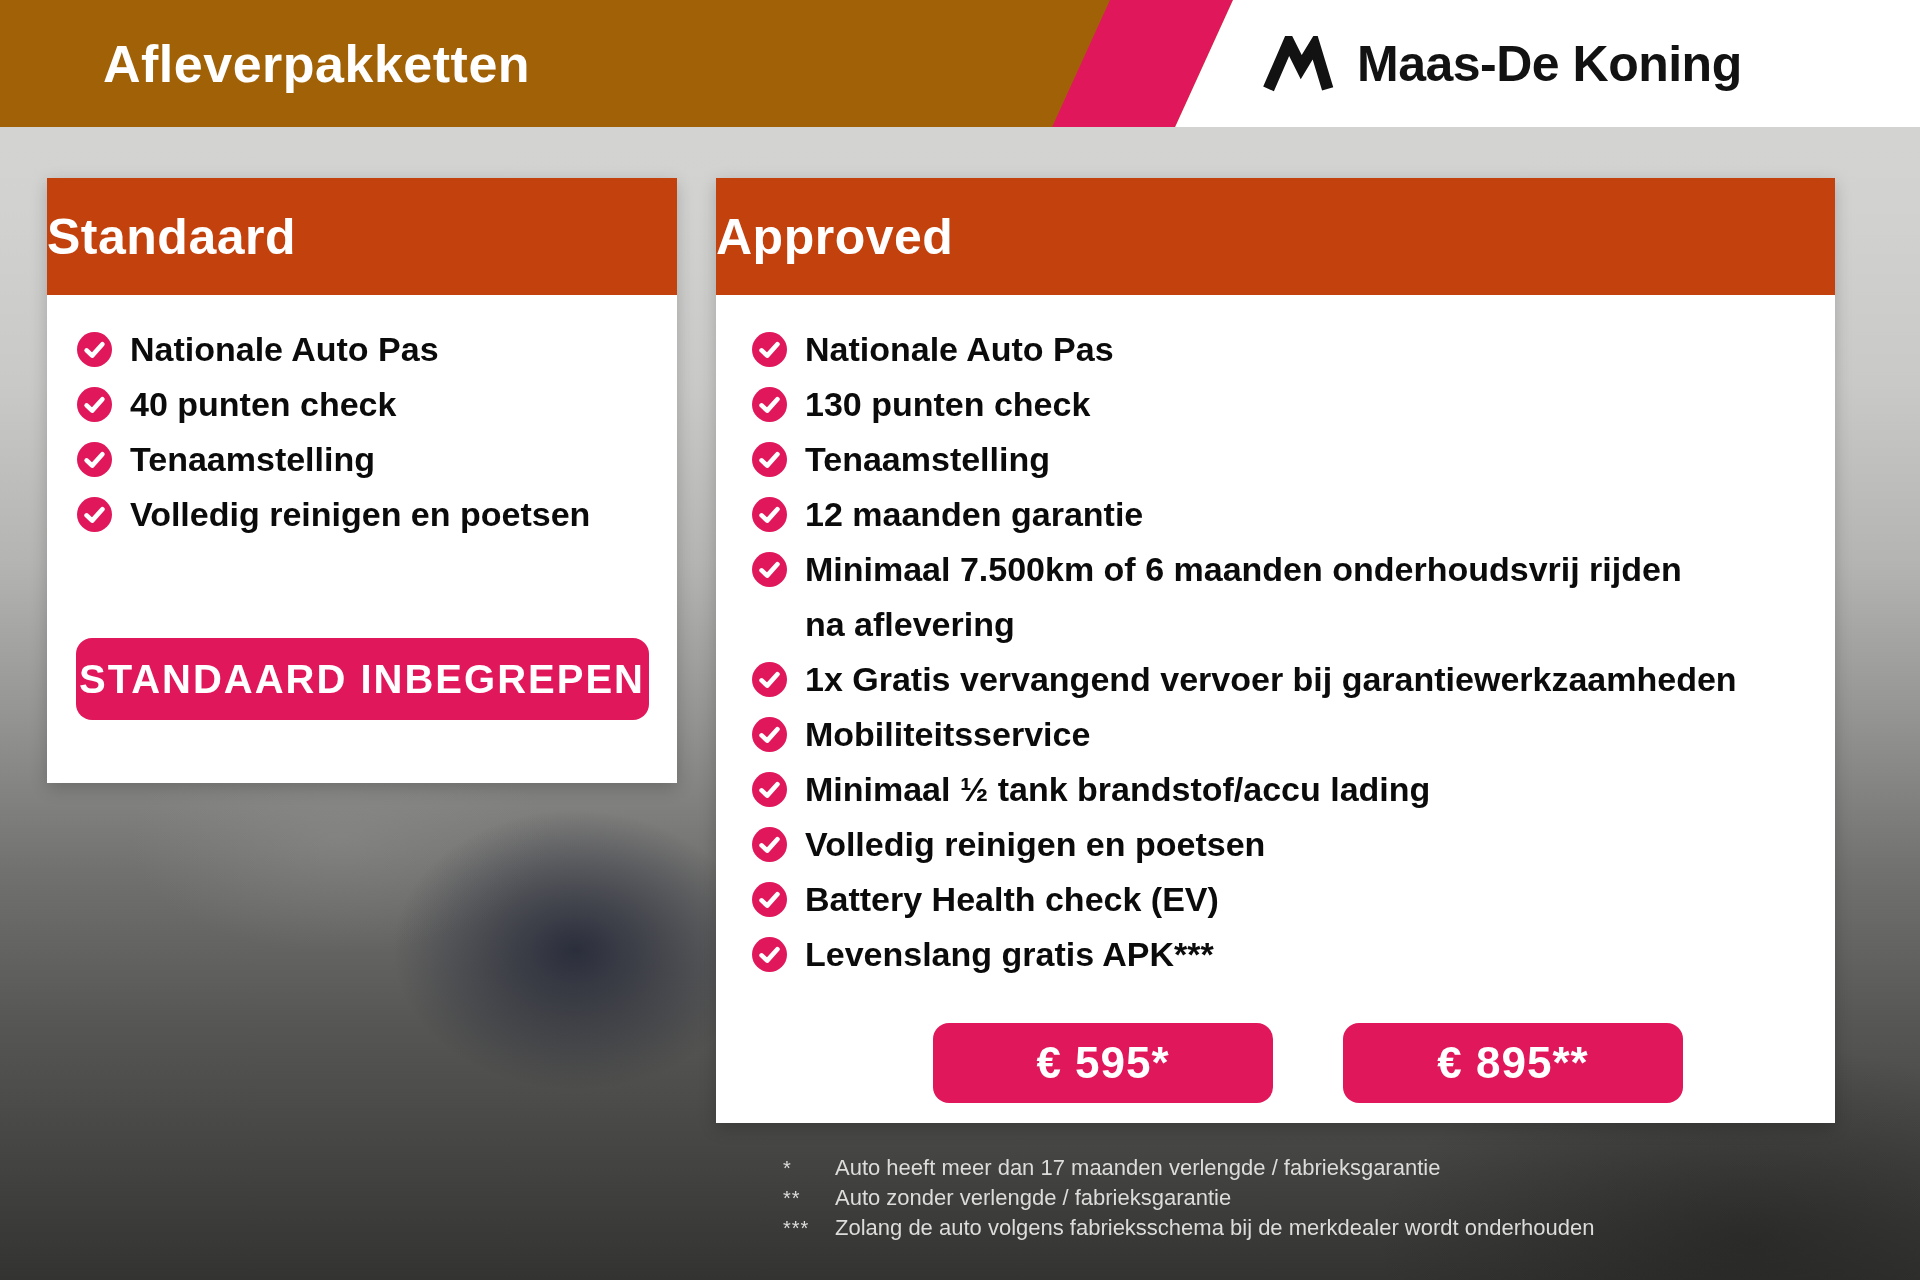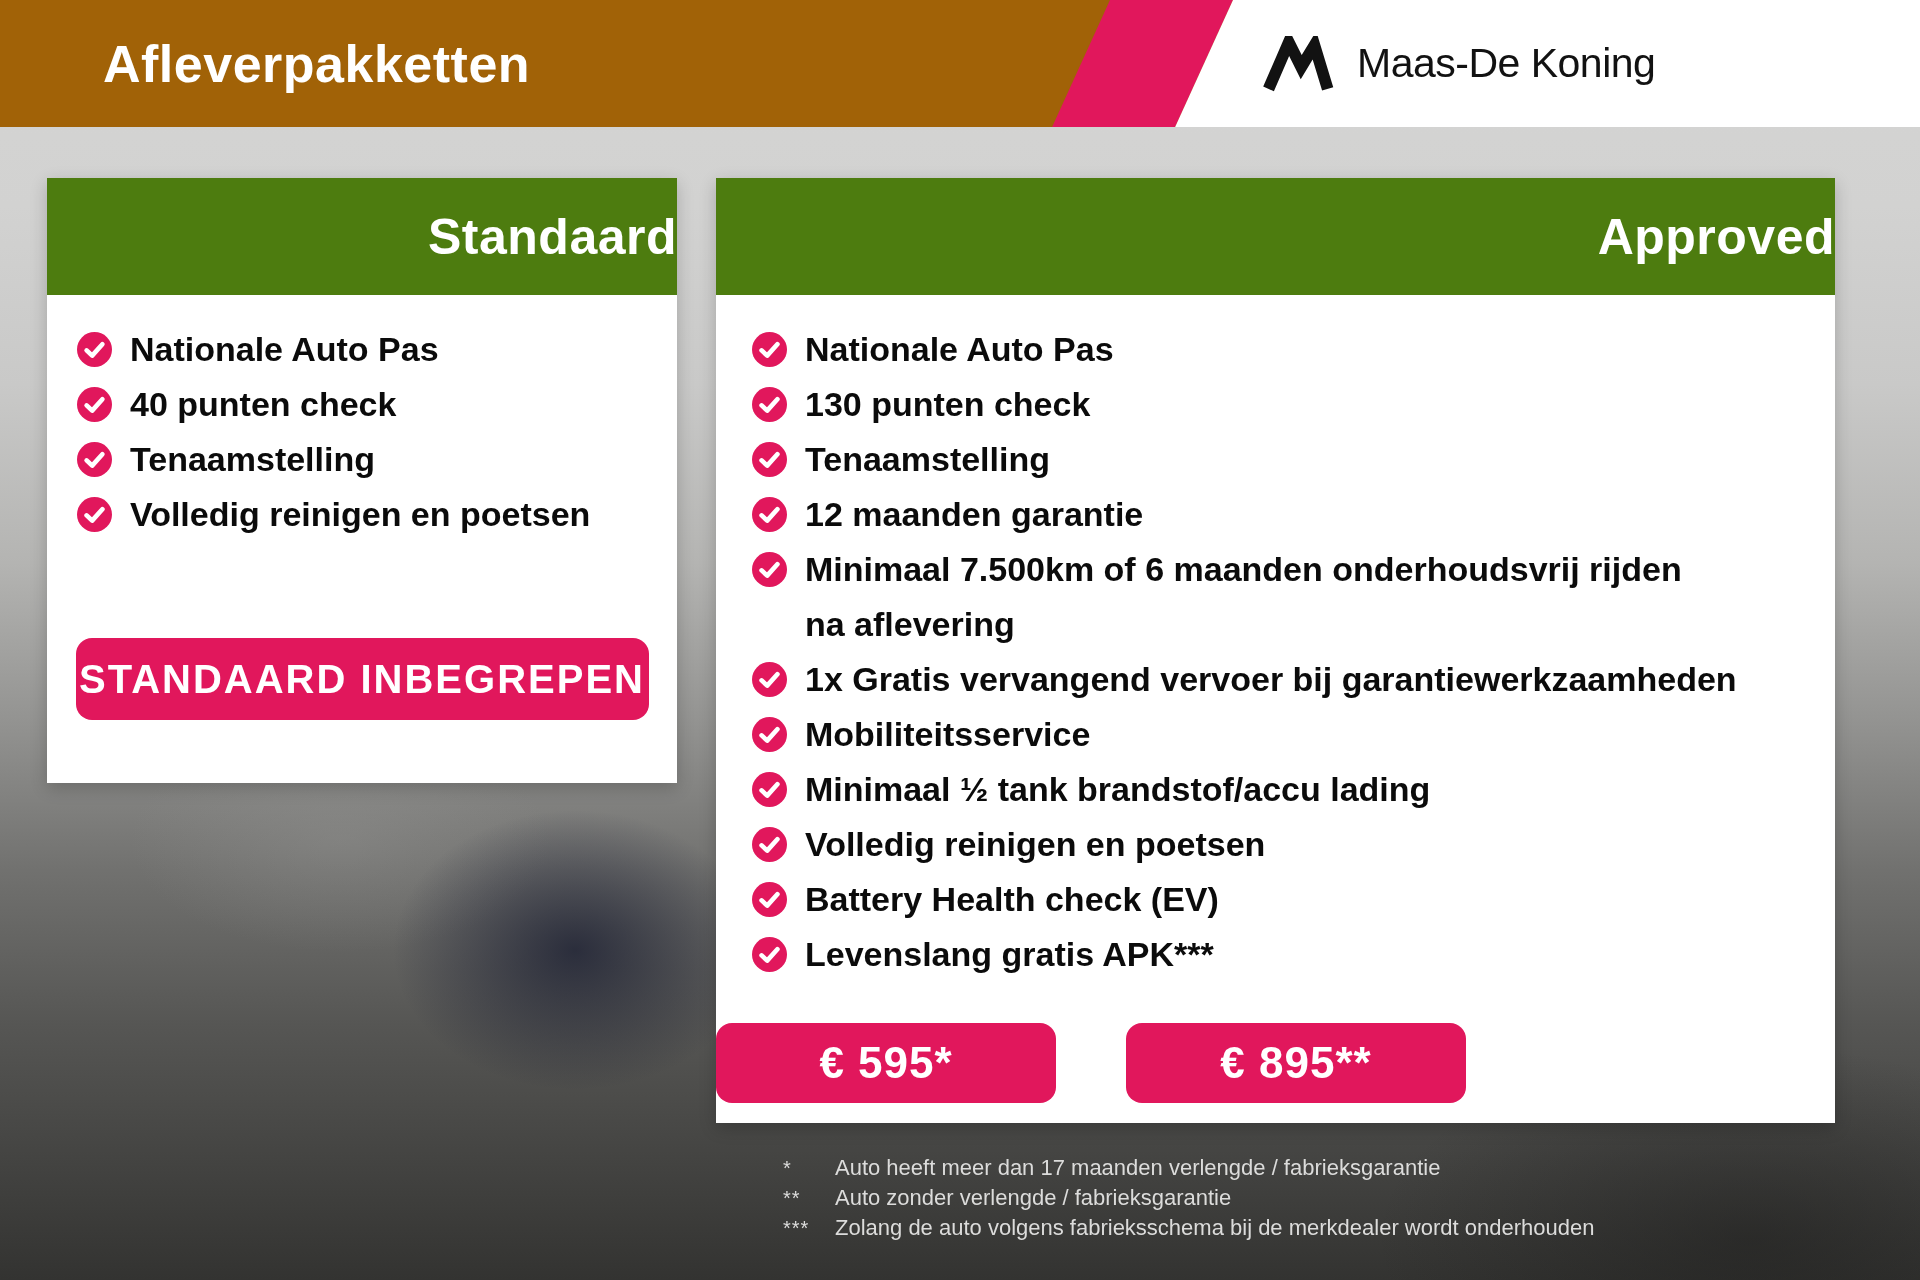--- a/index.html
+++ b/index.html
@@ -41,35 +41,35 @@
     position: absolute; left: 103px; top: 0; height: 127px;
     margin: 0; display: flex; align-items: center;
     color: #ffffff; font-size: 52px; font-weight: bold; letter-spacing: 0.5px;
   }
   .brand {
     position: absolute; left: 1263px; top: 0; height: 127px;
     display: flex; align-items: center; gap: 16px;
   }
   .brand svg { display: block; }
   .brand-name {
-    color: #121212; font-size: 41px; font-weight: normal; letter-spacing: -0.5px;
+    color: #121212; font-size: 50px; font-weight: bold; letter-spacing: -0.5px;
   }
 
   
   .card {
     position: absolute; background: #ffffff;
     box-shadow: 0 5px 16px rgba(0,0,0,0.20);
     display: flex; flex-direction: column;
   }
   .card-std { left: 47px;  top: 178px; width: 630px;  height: 605px; }
   .card-app { left: 716px; top: 178px; width: 1119px; height: 945px; }
 
   .card-head {
-    height: 117px; flex: 0 0 117px; background: #4d7c0f;
-    display: flex; align-items: center; justify-content: flex-end;
+    height: 117px; flex: 0 0 117px; background: #c2410c;
+    display: flex; align-items: center; justify-content: flex-start;
   }
   .card-head h2 {
     margin: 0; color: #ffffff; font-size: 50px; font-weight: bold; letter-spacing: 0.5px;
   }
 
   ul.features { list-style: none; margin: 27px 0 0 0; padding: 0 10px 0 0; }
   .card-std ul.features { padding-left: 30px; }
   .card-app ul.features { padding-left: 36px; }
   ul.features li { display: flex; align-items: flex-start; }
   .check { flex: 0 0 35px; width: 35px; height: 35px; margin-top: 10px; margin-right: 18px; }
@@ -82,21 +82,21 @@
   
   .btn {
     background: #E1175C; color: #ffffff; font-weight: bold;
     border-radius: 16px; display: flex; align-items: center; justify-content: center;
   }
   .btn-wide {
     width: 573px; height: 82px; margin: 96px auto 0 auto;
     font-size: 40px; letter-spacing: 2px;
   }
   .price-row {
-    margin-top: auto; margin-bottom: 20px; 
+    margin-top: auto; margin-bottom: 20px; margin-left: 217px;
     display: flex; gap: 70px;
   }
   .btn-price { width: 340px; height: 80px; font-size: 44px; letter-spacing: 1px; }
 
   
   .footnotes { position: absolute; left: 783px; top: 1153px; }
   .fn { display: flex; line-height: 30px; color: #dcdcdb; font-size: 22px; }
   .fn .mark { width: 52px; flex: 0 0 52px; font-size: 20px; letter-spacing: 1px; }
 </style>
 </head>

